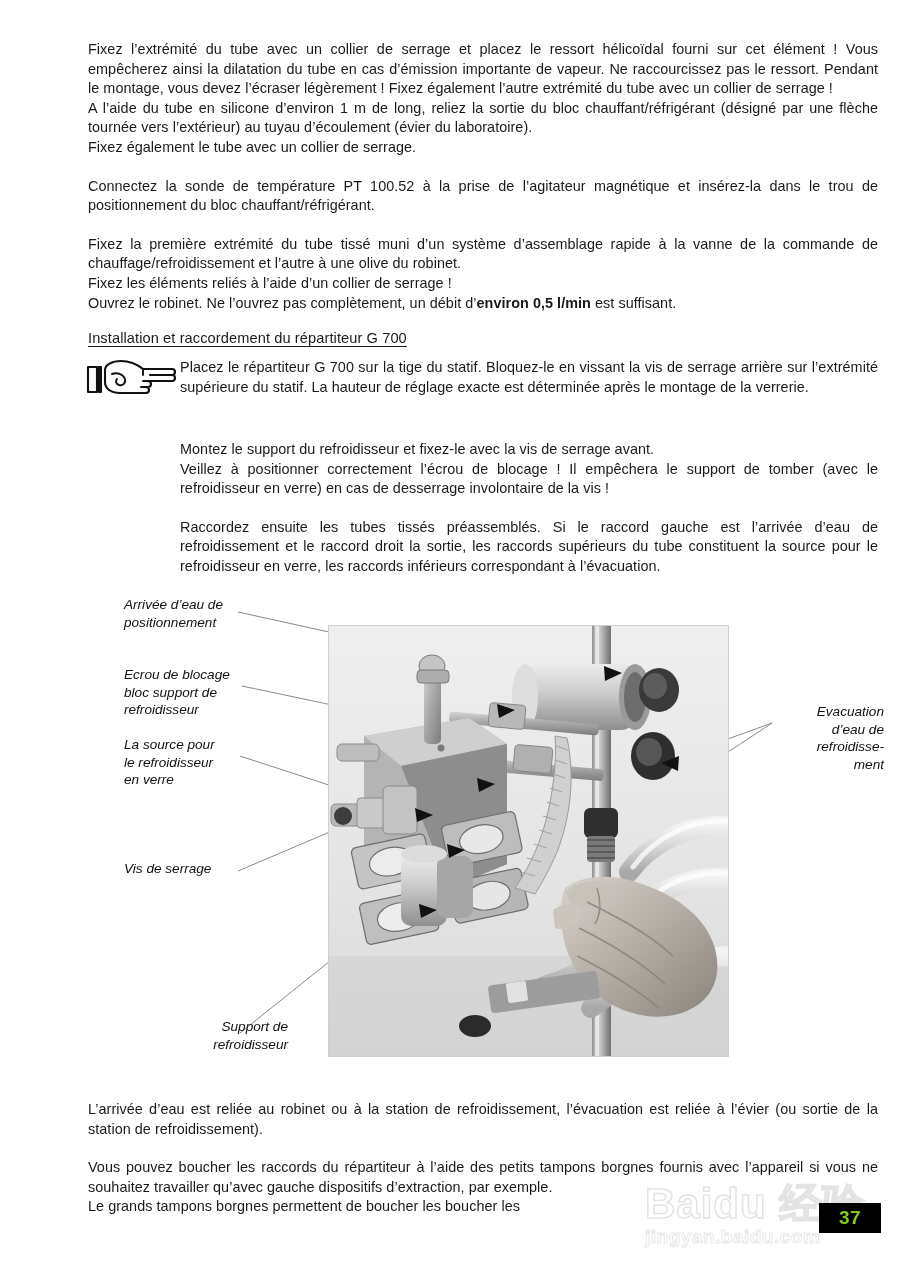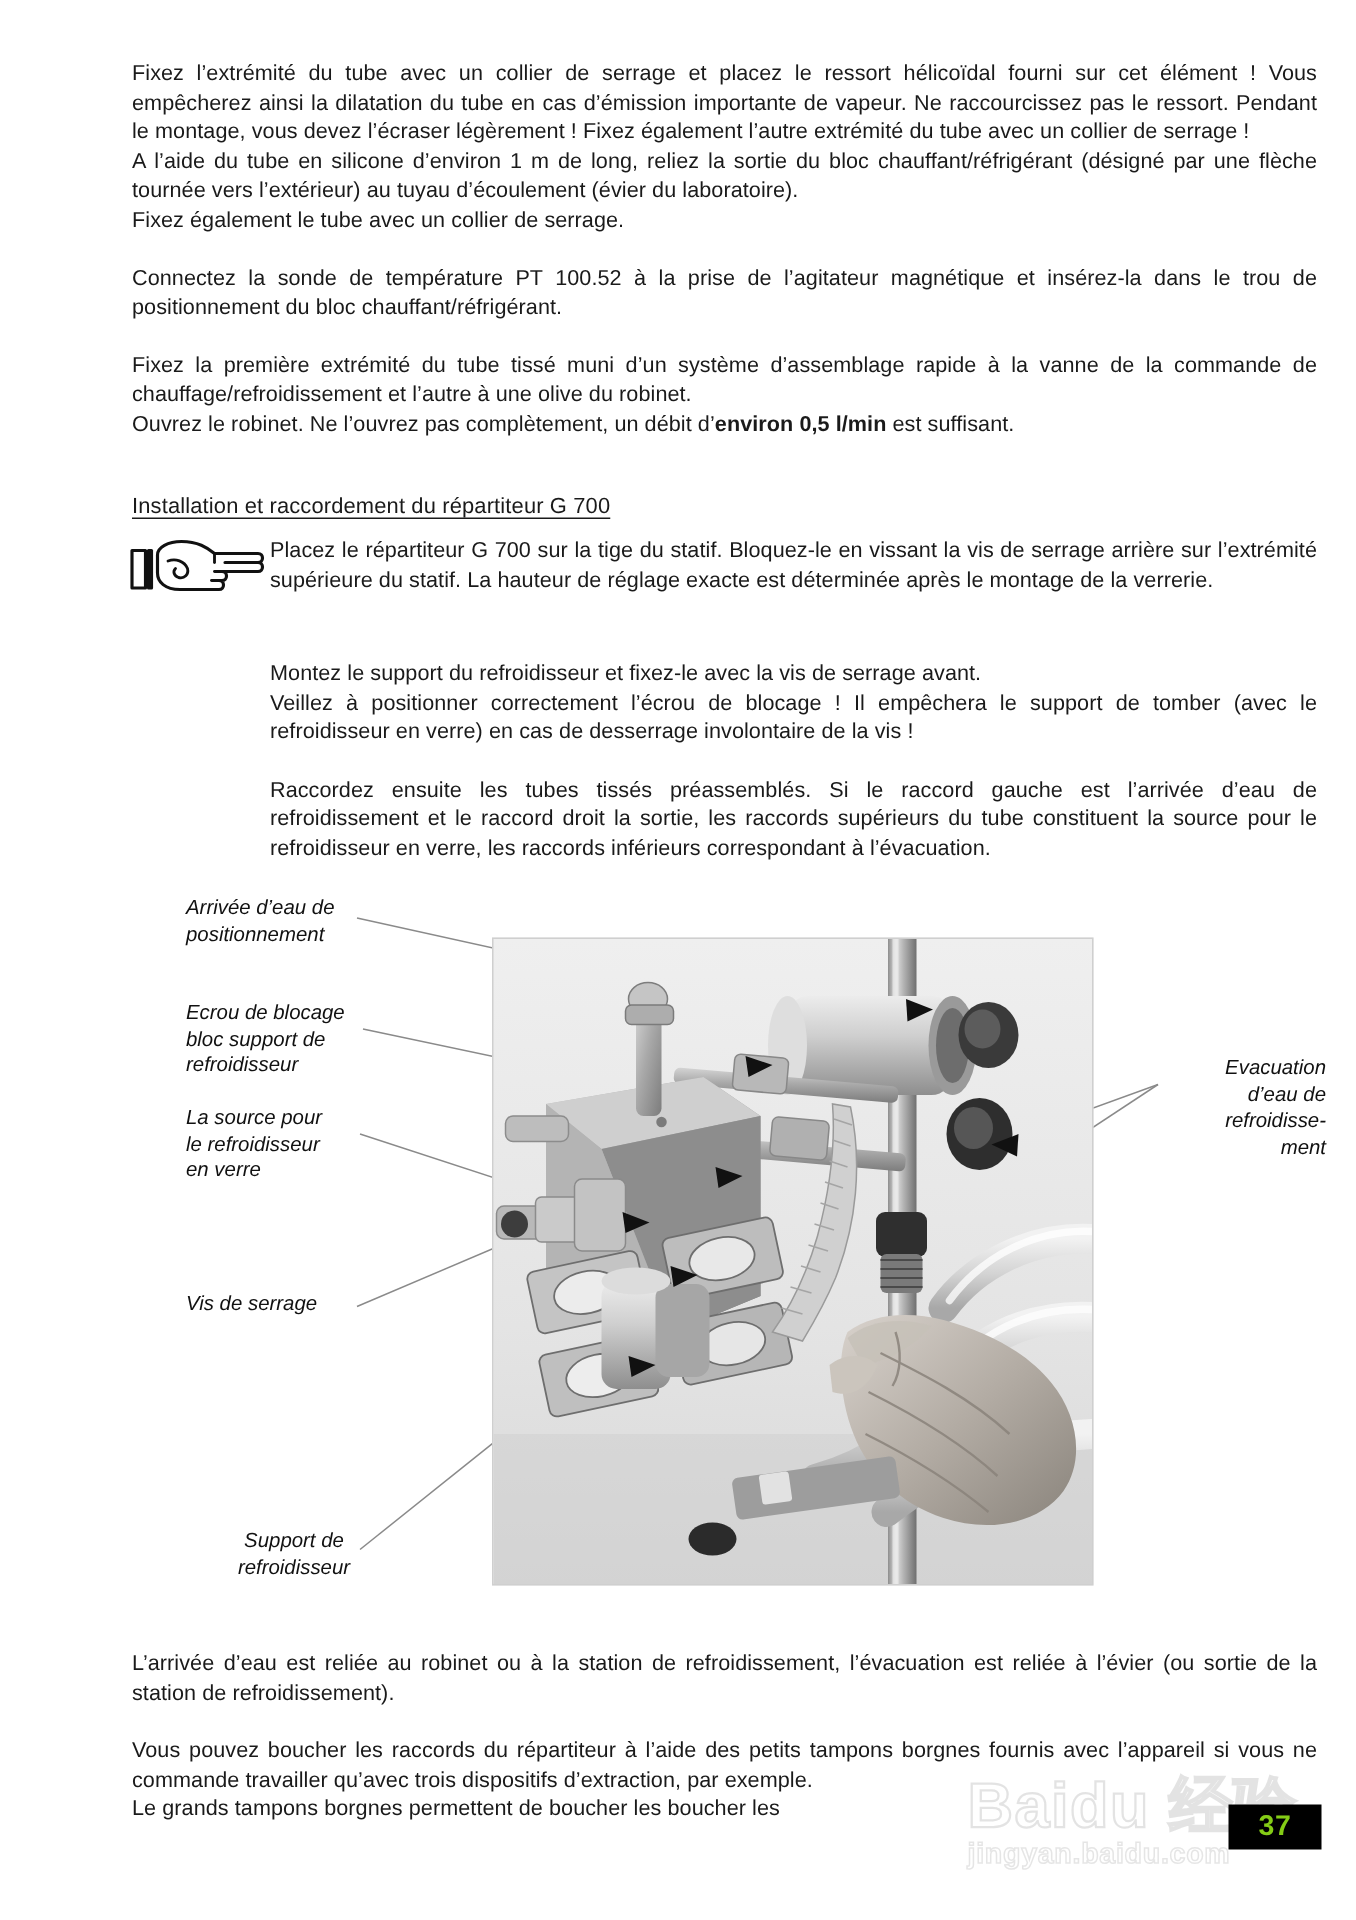--- a/index.html
+++ b/index.html
@@ -154,20 +154,21 @@
 <div class="page">
 
   <div class="textcol" style="top:40px;">
     <p class="body">Fixez l’extrémité du tube avec un collier de serrage et placez le ressort hélicoïdal fourni sur cet élément ! Vous empêcherez ainsi la dilatation du tube en cas d’émission importante de vapeur. Ne raccourcissez pas le ressort. Pendant le montage, vous devez l’écraser légèrement ! Fixez également l’autre extrémité du tube avec un collier de serrage !</p>
     <p class="body">A l’aide du tube en silicone d’environ 1 m de long, reliez la sortie du bloc chauffant/réfrigérant (désigné par une flèche tournée vers l’extérieur) au tuyau d’écoulement (évier du laboratoire).</p>
     <p class="body lastline">Fixez également le tube avec un collier de serrage.</p>
     <div class="gap-md"></div>
     <p class="body">Connectez la sonde de température PT 100.52 à la prise de l’agitateur magnétique et insérez-la dans le trou de positionnement du bloc chauffant/réfrigérant.</p>
     <div class="gap-md"></div>
     <p class="body">Fixez la première extrémité du tube tissé muni d’un système d’assemblage rapide à la vanne de la commande de chauffage/refroidissement et l’autre à une olive du robinet.</p>
+    <p class="body lastline">Fixez les éléments reliés à l’aide d’un collier de serrage !</p>
     <p class="body lastline"><span>Ouvrez le robinet. Ne l’ouvrez pas complètement, un débit d’</span><b class="inline-bold">environ 0,5 l/min</b><span> est suffisant.</span></p>
   </div>
 
   <div class="section-heading" style="top:330px;">Installation et raccordement du répartiteur G 700</div>
 
   <div class="hand-icon">
     <svg width="92" height="44" viewBox="0 0 92 44" xmlns="http://www.w3.org/2000/svg">
       <g fill="#ffffff" stroke="#111111" stroke-width="2.1" stroke-linejoin="round" stroke-linecap="round">
         <rect x="2" y="9" width="9" height="25"></rect>
         <path d="M15 9 L15 34 L13 34 L13 9 Z"></path>
@@ -424,37 +425,37 @@
     <div class="callout" style="left:124px; top:148px; width:140px;">
       <div>La source pour</div>
       <div>le refroidisseur</div>
       <div>en verre</div>
     </div>
 
     <div class="callout" style="left:124px; top:272px; width:140px;">
       <div>Vis de serrage</div>
     </div>
 
-    <div class="callout center" style="left:116px; top:430px; width:160px;">
+    <div class="callout center" style="left:128px; top:430px; width:160px;text-align:right;">
       <div>Support de</div>
       <div>refroidisseur</div>
     </div>
 
     <div class="callout right" style="left:776px; top:115px; width:108px;">
       <div>Evacuation</div>
       <div>d’eau de</div>
       <div>refroidisse-</div>
       <div>ment</div>
     </div>
   </div>
 
   <div class="textcol" style="top:1100px;">
     <p class="body">L’arrivée d’eau est reliée au robinet ou à la station de refroidissement, l’évacuation est reliée à l’évier (ou sortie de la station de refroidissement).</p>
     <div class="gap-md"></div>
-    <p class="body">Vous pouvez boucher les raccords du répartiteur à l’aide des petits tampons borgnes fournis avec l’appareil si vous ne commande travailler qu’avec trois dispositifs d’extraction, par exemple.</p>
+    <p class="body">Vous pouvez boucher les raccords du répartiteur à l’aide des petits tampons borgnes fournis avec l’appareil si vous ne souhaitez travailler qu’avec gauche dispositifs d’extraction, par exemple.</p>
     <p class="body lastline">Le grands tampons borgnes permettent de boucher les boucher les</p>
   </div>
 
   <div class="watermark">
     <div class="wm-main">Baidu 经验</div>
     <div class="wm-sub">jingyan.baidu.com</div>
   </div>
 
   <div class="page-number-box">37</div>
 

